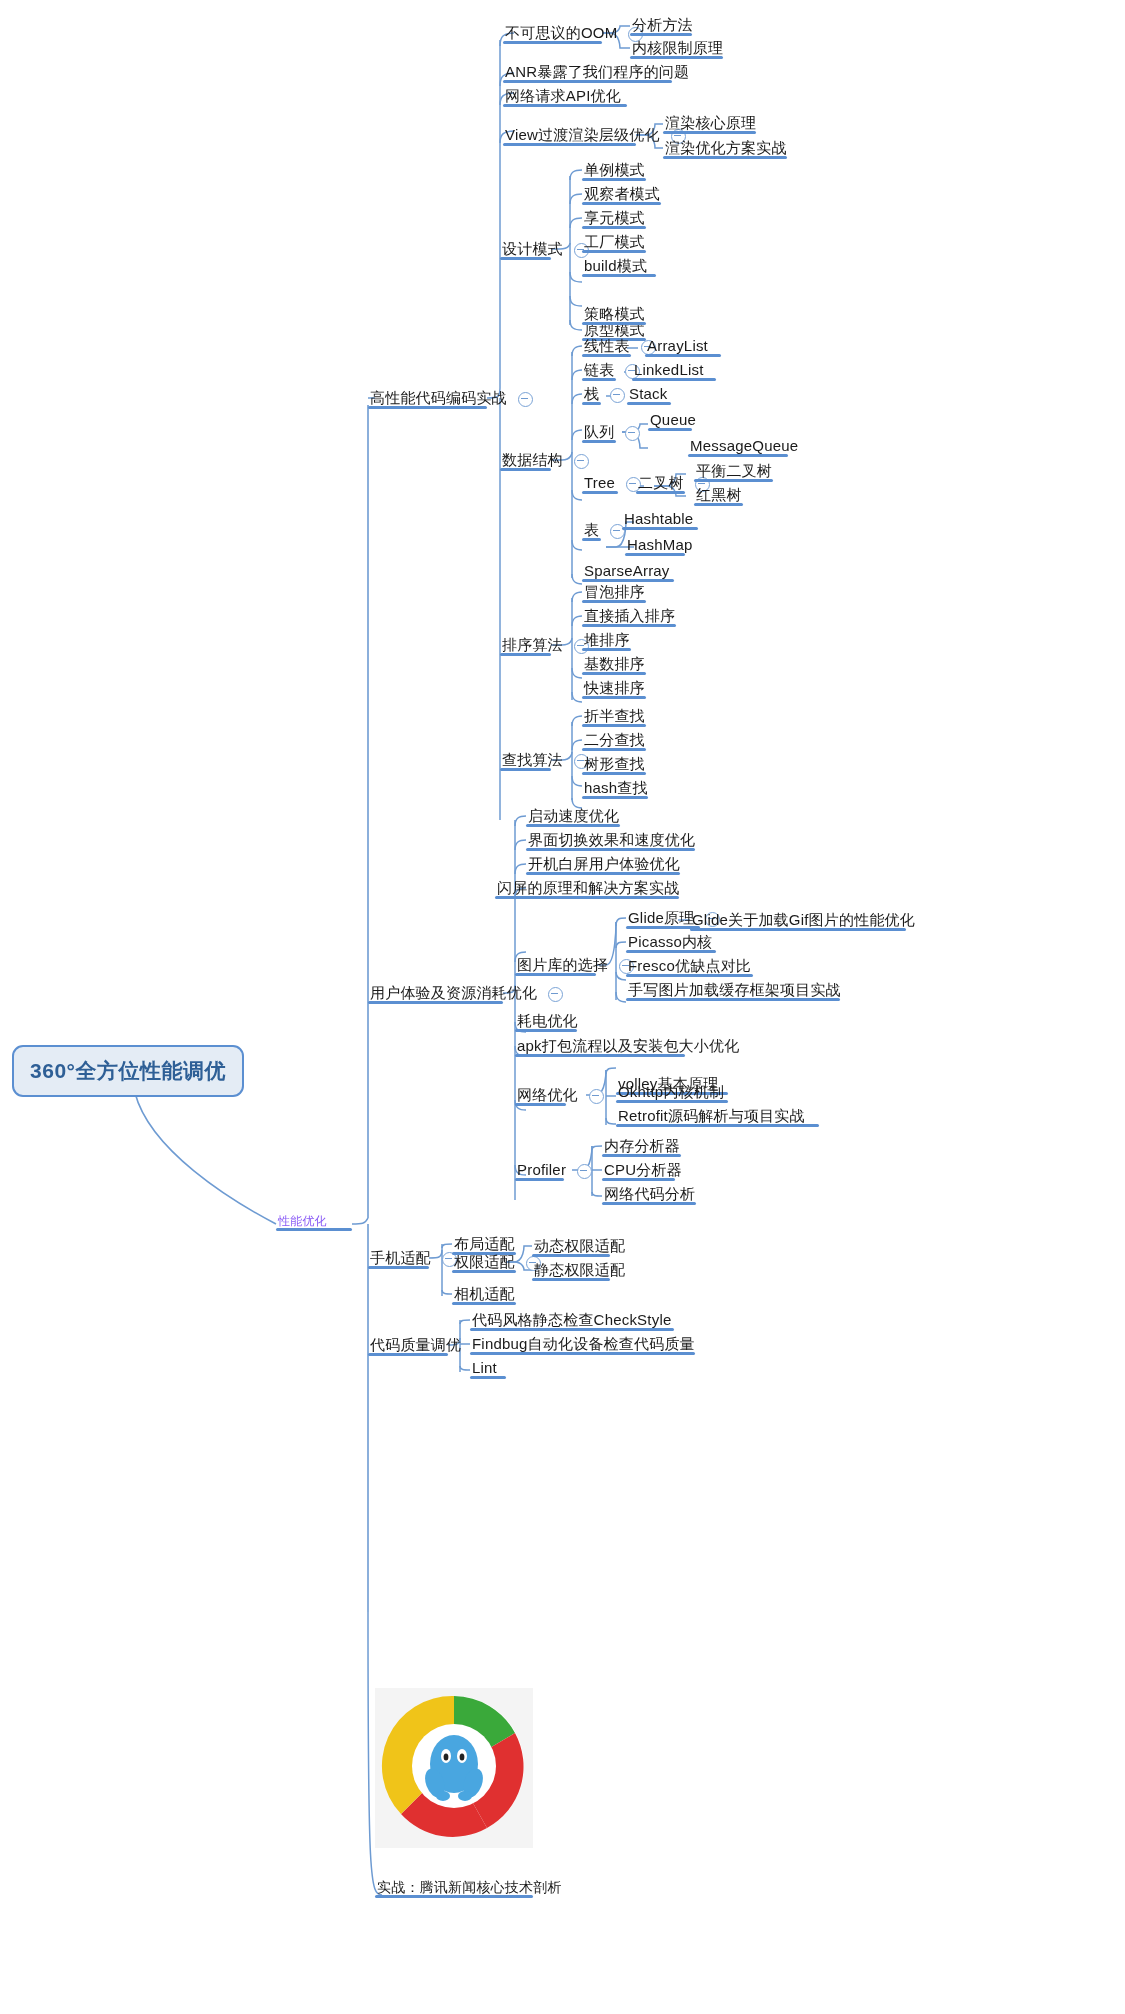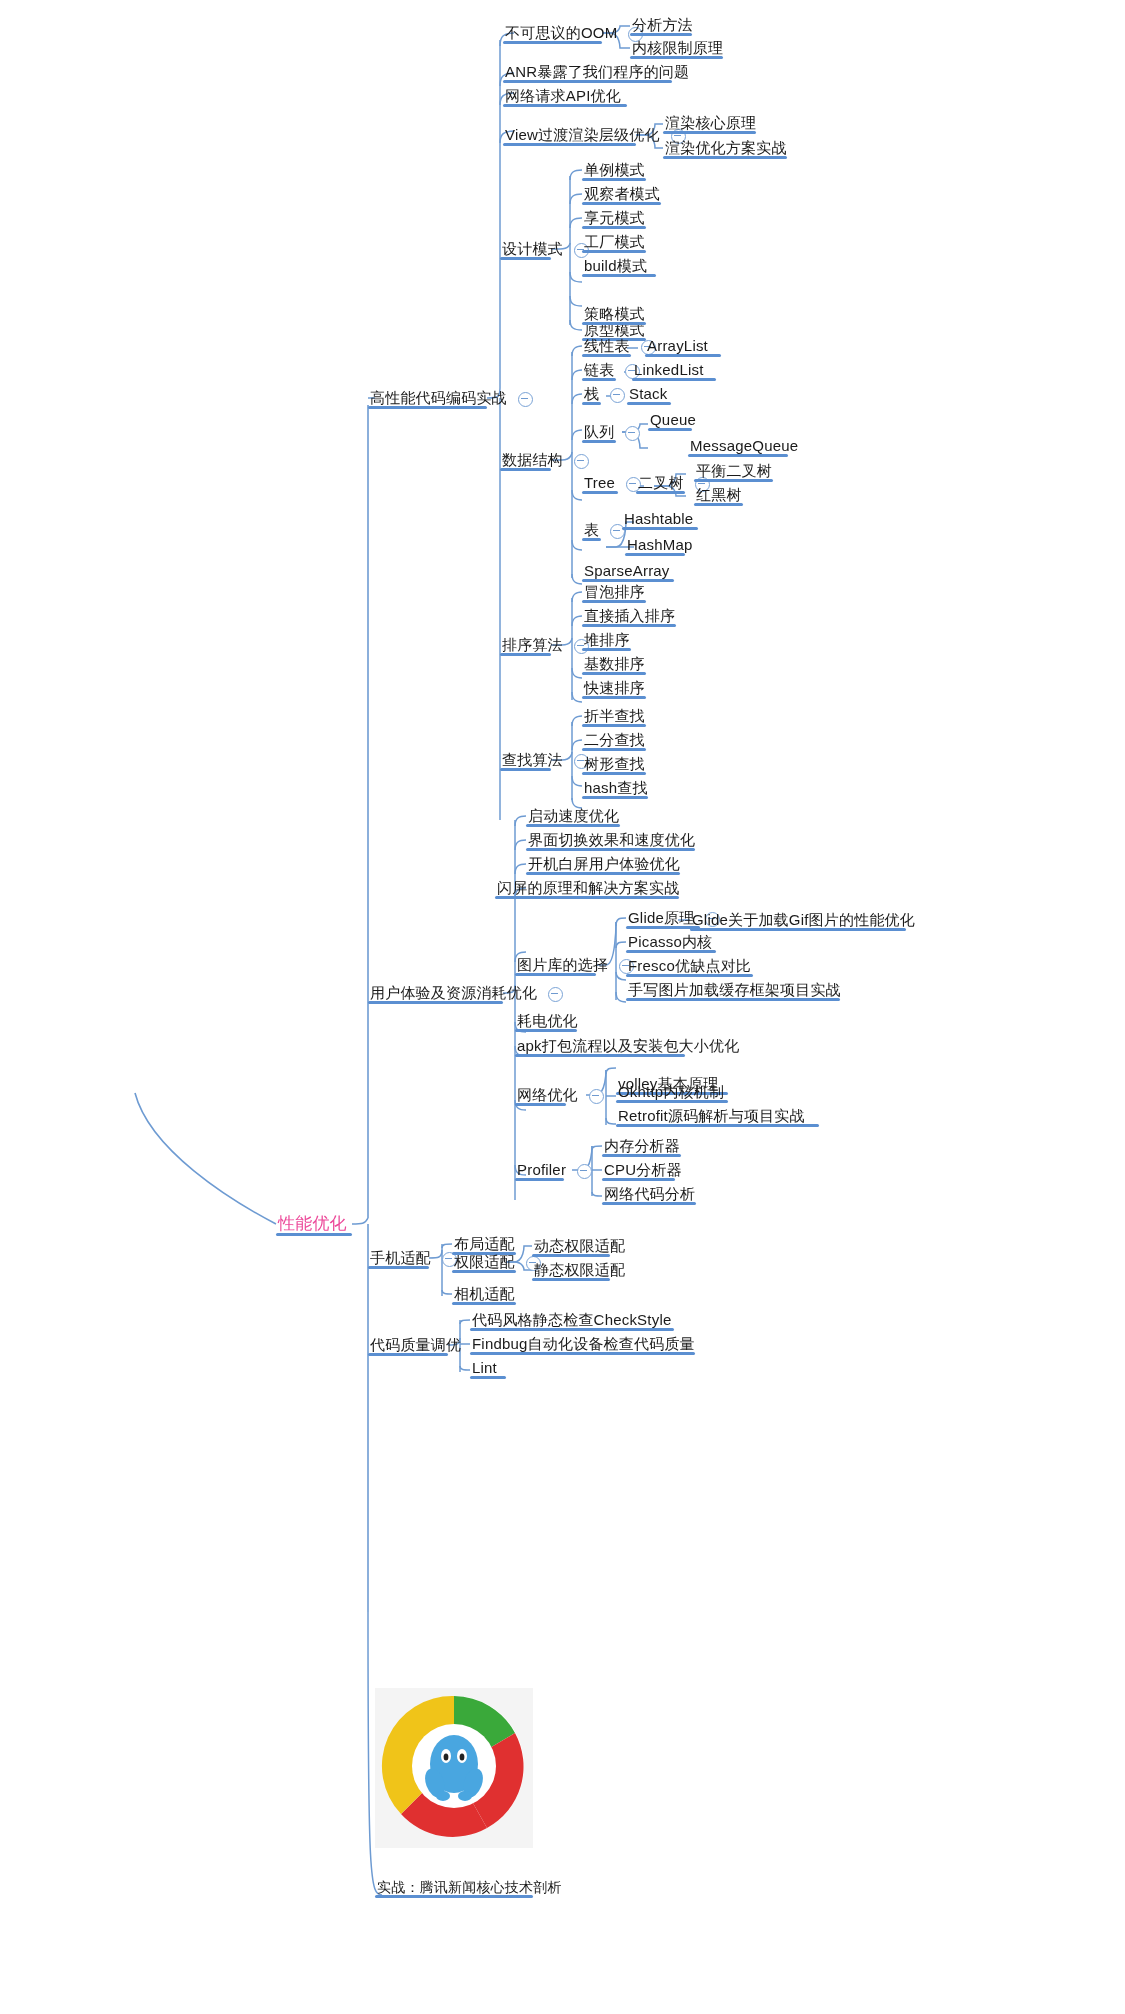--- a/index.html
+++ b/index.html
@@ -20,21 +20,21 @@
   .tog::before{content:"";position:absolute;left:2px;top:5px;width:7px;height:1px;background:#6f9ad0;}
 
   
   #root{position:absolute;left:12px;top:1045px;width:228px;height:48px;
         border:2px solid #5b8fd1;border-radius:11px;background:#e4ecf5;
         display:flex;align-items:center;justify-content:center;}
   #root .rlbl{font-size:21px;font-weight:bold;color:#2e5f96;letter-spacing:.5px;}
 
   
   #lvl2{position:absolute;left:276px;top:1215px;}
-  #lvl2 .lbl{font-size:17px;color:#ec4899;}
+  #lvl2 .lbl{font-size:12px;color:#8b5cf6;}
   #lvl2 .ul{background:#5b8fd1;}
 
   
   #qq{position:absolute;left:375px;top:1688px;width:158px;height:182px;}
   #qq-cap{position:absolute;left:375px;top:1880px;}
   #qq-cap .lbl{font-size:14px;}
 </style>
 </head>
 <body>
 
@@ -162,20 +162,23 @@
       <path d="M448 1345 C 456 1345, 460 1345, 460 1338"></path>
       <path d="M460 1320 L460 1372"></path>
       <path d="M460 1324 C 460 1320, 464 1320, 470 1320"></path>
       <path d="M460 1344 C 460 1344, 464 1344, 470 1344"></path>
       <path d="M460 1366 C 460 1370, 464 1370, 470 1370"></path>
 
       <path d="M368 1612 C 368 1880, 370 1895, 382 1895"></path>
     </g>
   </svg>
 
+  <div id="root">
+    <span class="rlbl">360°全方位性能调优</span>
+  </div>
 
   <div id="lvl2" class="node">
     <span class="lbl">性能优化</span>
     <span class="ul" style="width:76px"></span>
   </div>
 
   <div class="node" style="left:368px;top:390px">
     <span class="lbl">高性能代码编码实战</span>
     <span class="ul" style="width:119px"></span>
     <span class="tog"></span>

